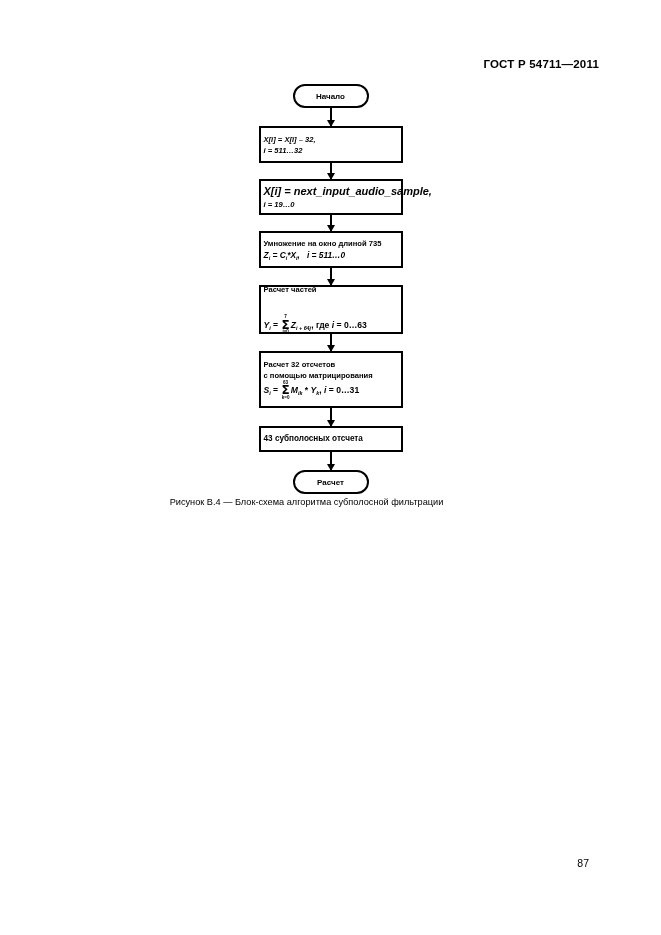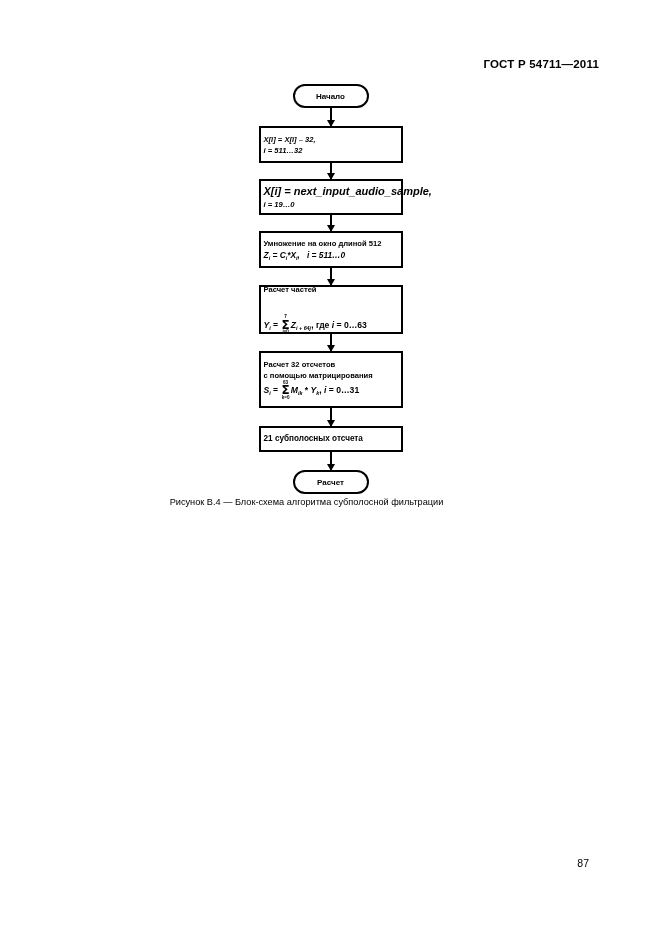--- a/index.html
+++ b/index.html
@@ -180,21 +180,21 @@
   <div class="connector c-16"></div>
 
   <div class="process" style="height:36px;">
     <span class="line ital" style="font-size:11px;font-style:italic;">X[i] = next_input_audio_sample,</span>
     <span class="line ital">i = 19…0</span>
   </div>
 
   <div class="connector c-16"></div>
 
   <div class="process" style="height:37px;">
-    <span class="line">Умножение на окно длиной 512</span>
+    <span class="line">Умножение на окно длиной 735</span>
     <span class="line ital" style="font-size:8.4px;">Z<sub>i</sub>&nbsp;=&nbsp;C<sub>i</sub>*X<sub>i</sub>,&nbsp;&nbsp;&nbsp;i&nbsp;=&nbsp;511…0</span>
   </div>
 
   <div class="connector c-17"></div>
 
   <div class="process" style="height:49px;">
     <span class="line" style="margin-bottom:20px;">Расчет частей</span>
     <span class="fml" style="font-size:8.6px;">
       <span>Y<sub>i</sub></span>
       <span class="up">&nbsp;=&nbsp;</span>
@@ -228,21 +228,21 @@
       <span>Y<sub>k</sub></span>
       <span class="up">,&nbsp;</span>
       <span>i</span>
       <span class="up">&nbsp;=&nbsp;0…31</span>
     </span>
   </div>
 
   <div class="connector c-18"></div>
 
   <div class="process" style="height:26px;">
-    <span class="line" style="font-size:8.2px;">21 субполосных отсчета</span>
+    <span class="line" style="font-size:8.2px;">43 субполосных отсчета</span>
   </div>
 
   <div class="connector c-18"></div>
 
   <div class="terminator">
     <span>Расчет</span>
   </div>
 
 </div>
 

